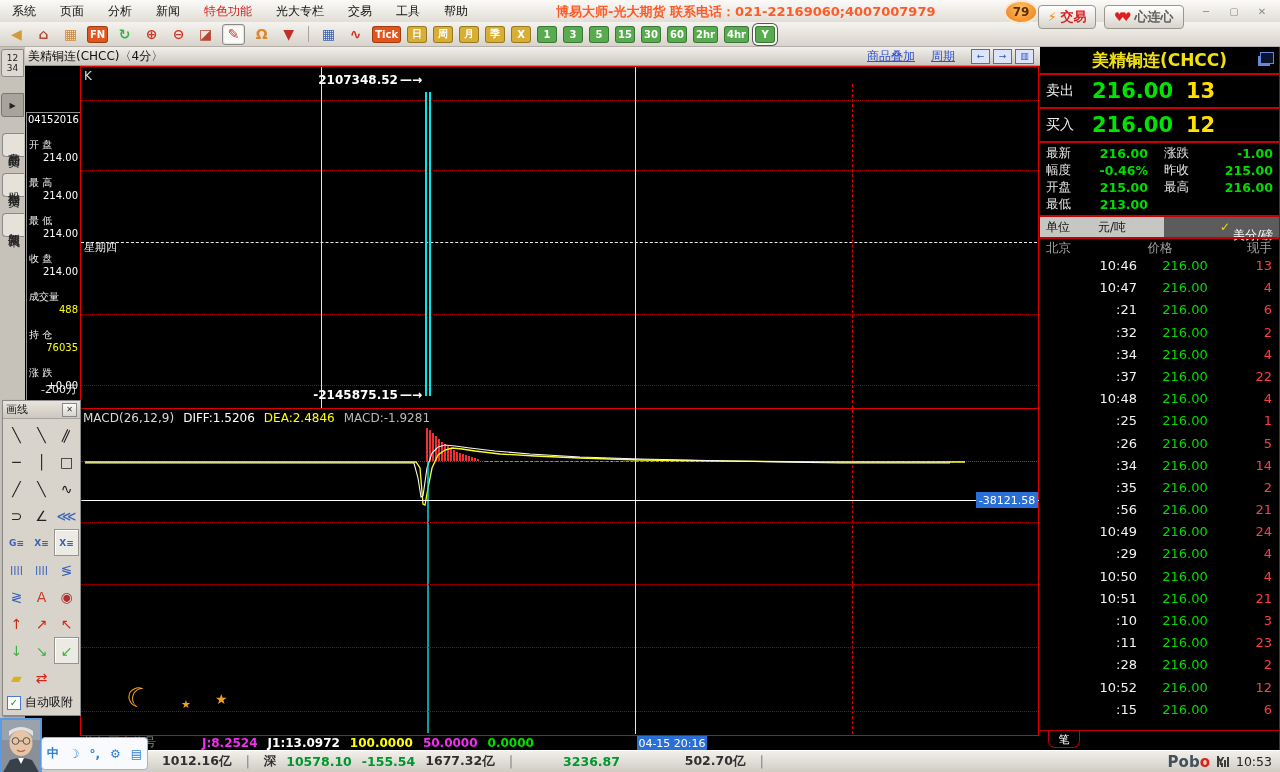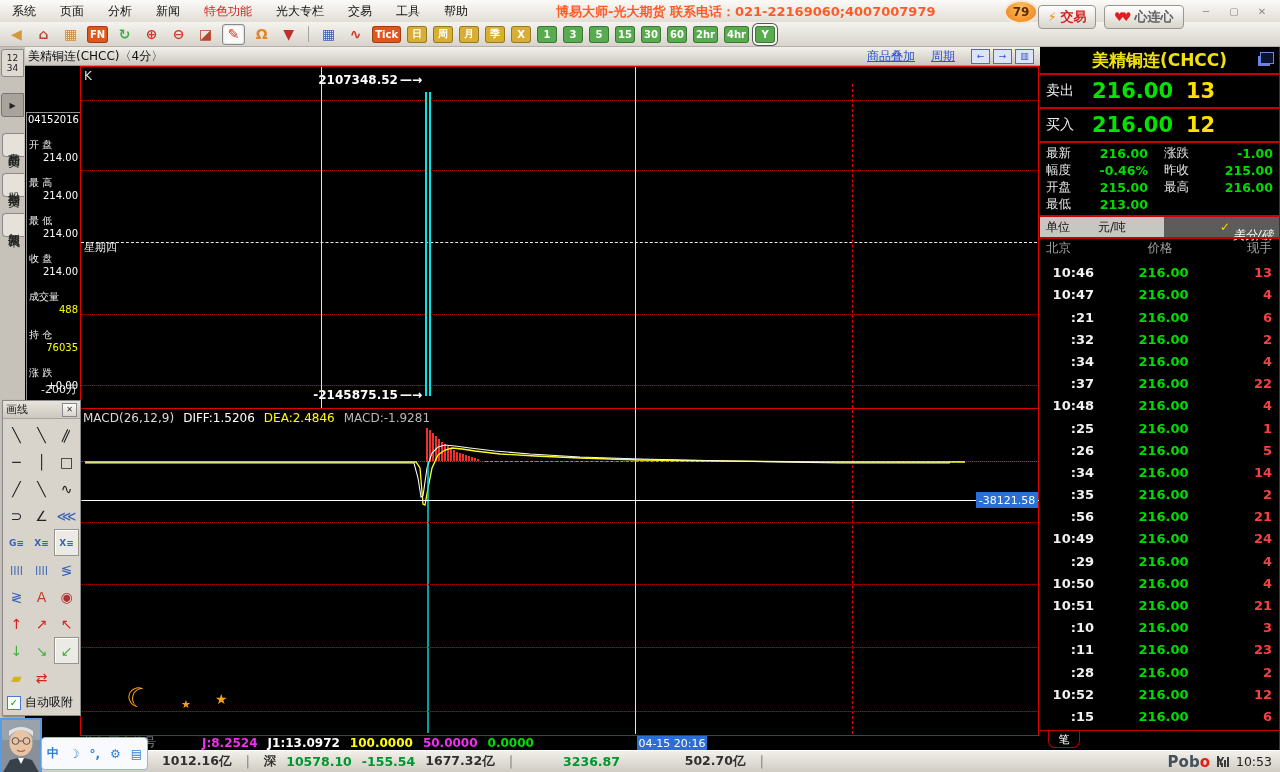--- a/index.html
+++ b/index.html
@@ -98,27 +98,27 @@
   .q-details{padding:2px 0;flex:none;}
   .qd-row{display:flex;height:17px;align-items:center;font-size:12.5px;}
   .qd-l{color:#e4e4e4;width:44px;padding-left:6px;box-sizing:border-box;}
   .qd-v{color:#00dc00;font-weight:bold;width:64px;text-align:right;}
   .qd-l2{color:#e4e4e4;width:44px;margin-left:16px;}
   .qd-v2{color:#00dc00;font-weight:bold;flex:1;text-align:right;padding-right:6px;}
   .q-unit{height:20px;background:linear-gradient(90deg,#c6c6c2 0 52%,#5c5c5c 52% 100%);
     display:flex;align-items:center;font-size:12px;color:#111;flex:none;}
   .q-unit .u1{padding-left:6px;} .q-unit .u2{margin-left:28px;}
   .q-unit .chk{margin-left:auto;color:#ffd800;font-weight:bold;}
-  .q-unit .u3{color:#fff;padding:16px 6px 0 3px;font-style:italic;}
+  .q-unit .u3{color:#fff;padding:16px 6px 0 3px;}
   .q-cols{height:19px;display:flex;align-items:center;color:#a0a0a0;font-size:12.5px;flex:none;}
   .q-cols .c1{width:58px;padding-left:6px;box-sizing:border-box;}
   .q-cols .c2{flex:1;text-align:center;}
   .q-cols .c3{width:50px;text-align:right;padding-right:7px;}
   .q-list{flex:1;overflow:hidden;}
-  .t-row{height:22.2px;display:flex;align-items:flex-end;font-size:13px;font-weight:bold;}
+  .t-row{height:22.2px;display:flex;align-items:flex-start;font-size:13px;font-weight:normal;padding-left:43px;}
   .t-time{width:54px;text-align:right;color:#f2f2f2;}
   .t-price{flex:1;text-align:center;color:#00dc00;}
   .t-vol{width:46px;text-align:right;color:#f84040;padding-right:7px;box-sizing:border-box;}
   .q-bottom{position:relative;height:20px;flex:none;}
   .q-bottom .bl{position:absolute;top:0;left:0;right:0;height:1px;background:#c00000;}
   .q-tab{position:absolute;left:8px;top:1px;width:30px;height:16px;border:1px solid #c00000;border-top:none;
     border-radius:0 0 7px 7px;color:#fff;font-size:11px;display:flex;align-items:center;justify-content:center;background:#000;}
   
   .palette{position:absolute;left:2px;top:400px;width:79px;z-index:30;background:#d8d4cc;
     border:1px solid #8a8a8a;box-shadow:1px 1px 2px rgba(0,0,0,.4);box-sizing:border-box;}

